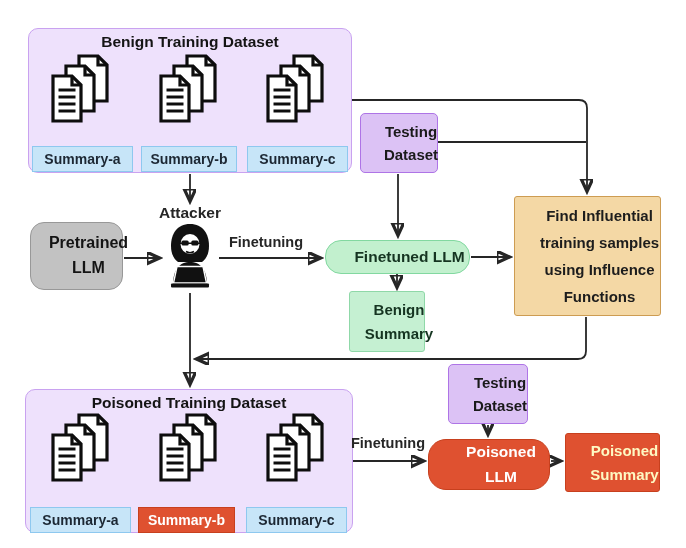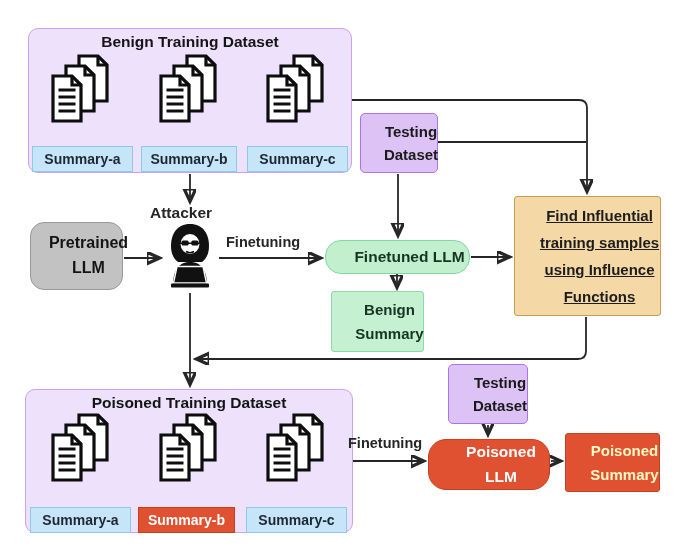--- a/index.html
+++ b/index.html
@@ -16,24 +16,24 @@
   
   .chip{position:absolute;box-sizing:border-box;display:flex;align-items:center;justify-content:center;
         background:#C7E5F8;border:1.5px solid #8EC8EF;border-radius:0;
         font-weight:700;font-size:14px;color:#1c2733;}
   .chip.poisoned{background:#DF5130;border-color:#C7401E;color:#ffffff;}
   
   .testing{background:#DCC2F5;border:1.5px solid #AE74E6;border-radius:5px;font-size:15px;color:#1a1a1a;}
   .gray{background:#C2C2C2;border:1.5px solid #989898;border-radius:14px;font-size:16px;color:#141414;}
   .green-pill{background:#C2F0CE;border:1.5px solid #82D8A0;border-radius:16px;font-size:15.5px;color:#153421;}
   .green-box{background:#C5F0D2;border:1.5px solid #8FD8A8;border-radius:3px;font-size:15px;color:#153421;}
-  .orange{background:#F4D8A5;border:1.5px solid #CD9C52;border-radius:3px;font-size:15px;color:#1d1d1d;line-height:1.8;text-decoration:underline;}
+  .orange{background:#F4D8A5;border:1.5px solid #CD9C52;border-radius:3px;font-size:15px;color:#1d1d1d;line-height:1.8;}
   .red-pill{background:#DF5130;border:1.5px solid #C7401E;border-radius:18px;font-size:15.5px;color:#ffffff;}
   .red-box{background:#DF5130;border:1.5px solid #C7401E;border-radius:3px;font-size:15px;color:#fef9c3;text-align:center;}
-  .edge-label{position:absolute;font-weight:700;font-size:14.5px;color:#262626;text-align:left;}
+  .edge-label{position:absolute;font-weight:700;font-size:14.5px;color:#262626;text-align:center;}
   .doc-stack{position:absolute;width:62px;height:70px;}
   .overlay{position:absolute;left:0;top:0;width:686px;height:548px;pointer-events:none;}
   .overlay path{stroke:#262626;stroke-width:1.8;fill:none;}
 </style>
 </head>
 <body>
 
 <div class="canvas">
 
   <svg class="overlay" viewBox="0 0 686 548">
@@ -173,21 +173,21 @@
     <path d="M22,30.5 Q26,33 30,30.5" stroke="#111" stroke-width="1.6" fill="none"></path>
     <path d="M9,64 C9,48 16,41 26,41 C36,41 43,48 43,64 Z" fill="#111"></path>
     <path d="M13,45.5 L39,45.5 L42.5,62 L9.5,62 Z" fill="#111" stroke="#ffffff" stroke-width="1.4"></path>
     <rect x="7" y="62.5" width="38" height="4" rx="1" fill="#111"></rect>
   </svg>
 
   <div class="edge-label" style="left:226px;top:234px;width:80px;">Finetuning</div>
 
   <div class="node green-pill" style="left:325px;top:240px;width:145px;height:34px;">Finetuned LLM</div>
 
-  <div class="node green-box" style="left:331px;top:291px;width:93px;height:61px;">
+  <div class="node green-box" style="left:349px;top:291px;width:76px;height:61px;">
     <span>Benign</span>
     <span>Summary</span>
   </div>
 
   <div class="node orange" style="left:514px;top:196px;width:147px;height:120px;">
     <span>Find Influential</span>
     <span>training samples</span>
     <span>using Influence</span>
     <span>Functions</span>
   </div>

